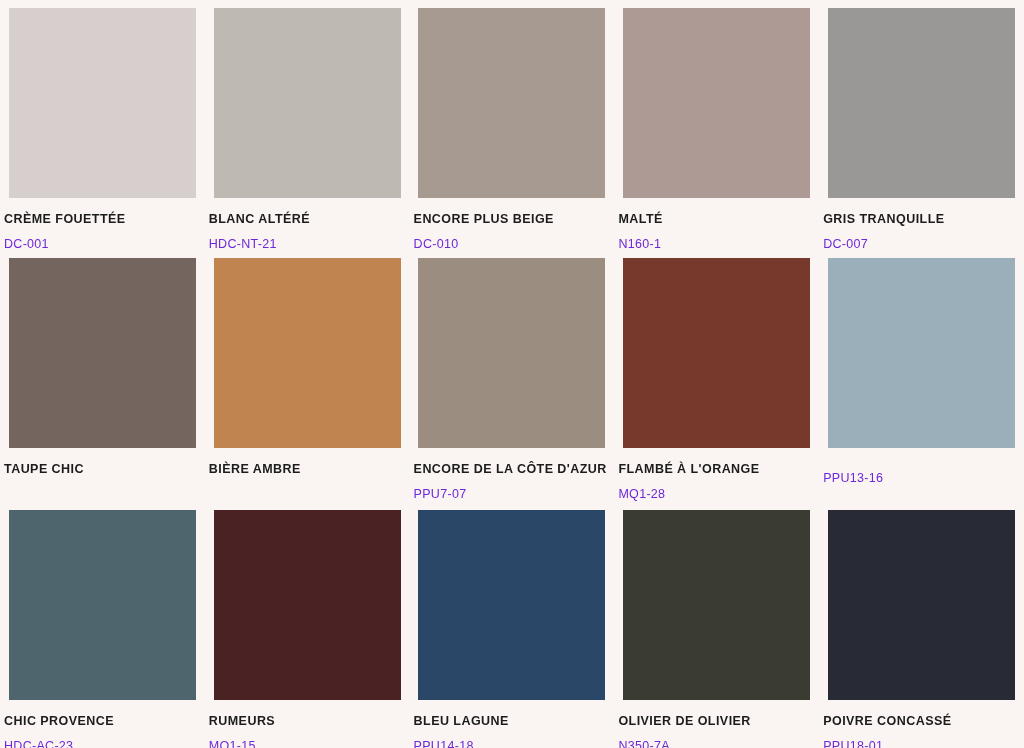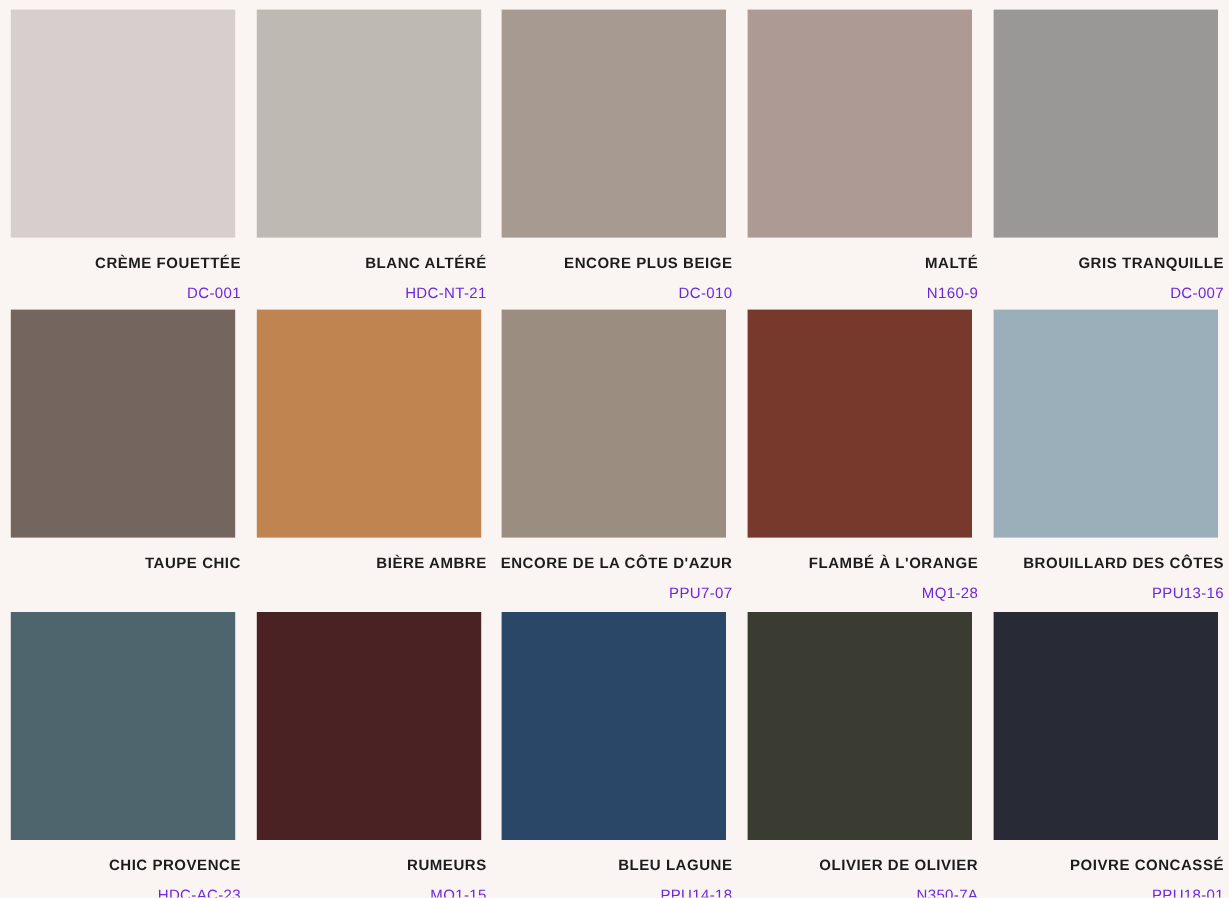--- a/index.html
+++ b/index.html
@@ -34,21 +34,21 @@
 
   .swatch-chip {
     width: 187px;
     height: 190px;
     flex: 0 0 auto;
     box-shadow: 0 0 0 0 rgba(0,0,0,0);
   }
 
   .swatch-meta {
     width: 100%;
-    text-align: right;
+    text-align: left;
     padding-top: 14px;
   }
 
   .swatch-name {
     font-size: 12.5px;
     font-weight: bold;
     color: #1c1c1c;
     letter-spacing: 0.45px;
     line-height: 1.25;
     white-space: nowrap;
@@ -98,21 +98,21 @@
     <div class="swatch-meta">
       <div class="swatch-name">ENCORE PLUS BEIGE</div>
       <div class="swatch-code">DC-010</div>
     </div>
   </div>
 
   <div class="swatch-cell row-1">
     <div class="swatch-chip" style="background:#ae9a95"></div>
     <div class="swatch-meta">
       <div class="swatch-name">MALTÉ</div>
-      <div class="swatch-code">N160-9</div>
+      <div class="swatch-code">N160-1</div>
     </div>
   </div>
 
   <div class="swatch-cell row-1">
     <div class="swatch-chip" style="background:#9a9896"></div>
     <div class="swatch-meta">
       <div class="swatch-name">GRIS TRANQUILLE</div>
       <div class="swatch-code">DC-007</div>
     </div>
   </div>
@@ -143,21 +143,20 @@
     <div class="swatch-chip" style="background:#76392c"></div>
     <div class="swatch-meta">
       <div class="swatch-name">FLAMBÉ À L'ORANGE</div>
       <div class="swatch-code">MQ1-28</div>
     </div>
   </div>
 
   <div class="swatch-cell row-2">
     <div class="swatch-chip" style="background:#9aafb9"></div>
     <div class="swatch-meta">
-      <div class="swatch-name">BROUILLARD DES CÔTES</div>
       <div class="swatch-code">PPU13-16</div>
     </div>
   </div>
 
   <div class="swatch-cell row-3">
     <div class="swatch-chip" style="background:#4e656d"></div>
     <div class="swatch-meta">
       <div class="swatch-name">CHIC PROVENCE</div>
       <div class="swatch-code">HDC-AC-23</div>
     </div>

